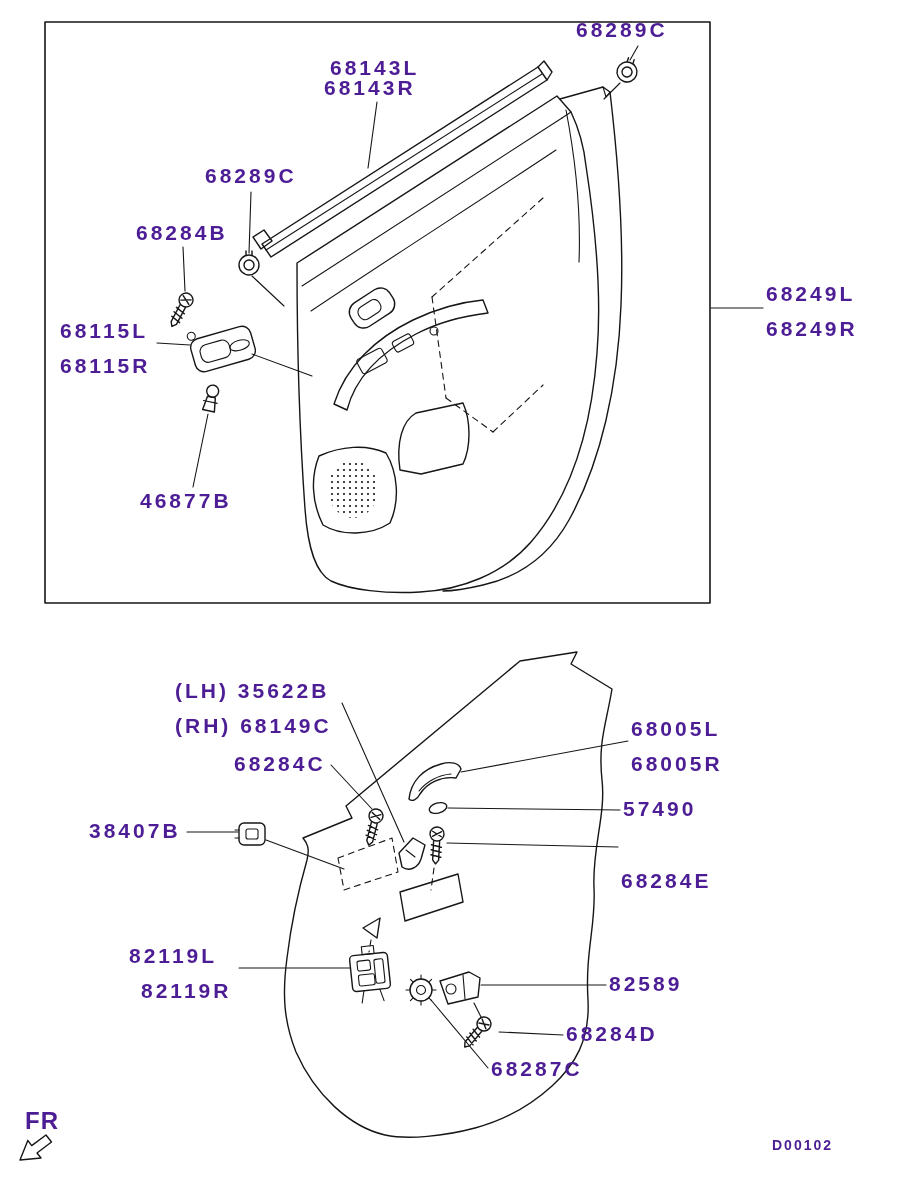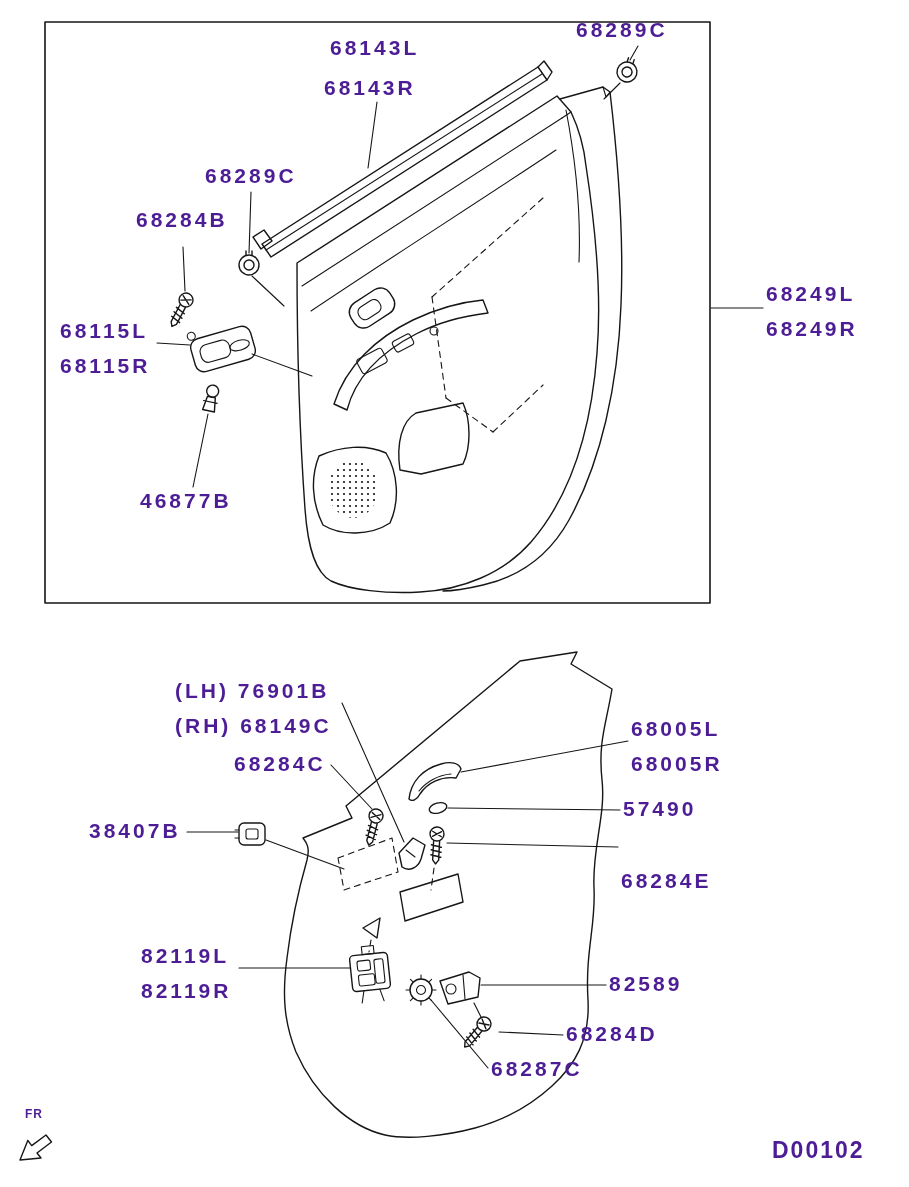--- a/index.html
+++ b/index.html
@@ -25,22 +25,22 @@
   .art .thin { stroke-width: 1.1; }
   .lbl {
     position: absolute;
     font-size: 21px;
     letter-spacing: 3px;
     color: #4c1d95;
     white-space: nowrap;
     line-height: 1.1;
     font-weight: bold;
   }
-  .lbl-code { font-size: 23px; letter-spacing: 2px; }
-  .lbl-fr { font-size: 12px; letter-spacing: 1px; }
+  .lbl-code { font-size: 14px; letter-spacing: 2px; }
+  .lbl-fr { font-size: 24px; letter-spacing: 1px; }
 </style>
 </head>
 <body>
 
 <div class="stage">
 
   <svg class="art" width="909" height="1187" viewBox="0 0 909 1187">
     <defs>
       <g id="grommet-shape">
         <circle r="10"></circle>
@@ -206,39 +206,39 @@
       <path class="thin" d="M488,1068 L431,1000"></path>
       <path class="thin" d="M474,1003 L481,1017"></path>
     </g>
 
     <g>
       <path d="M20,1160 L41,1158 L37,1153 L51.5,1142 L46,1135 L31.7,1145.6 L27.8,1140.4 Z"></path>
     </g>
   </svg>
 
   <div class="lbl" style="left:576px; top:18px">68289C</div>
-  <div class="lbl" style="left:330px; top:36px">68143L</div>
+  <div class="lbl" style="left:330px; top:56px">68143L</div>
   <div class="lbl" style="left:324px; top:76px">68143R</div>
   <div class="lbl" style="left:205px; top:164px">68289C</div>
-  <div class="lbl" style="left:136px; top:208px">68284B</div>
+  <div class="lbl" style="left:136px; top:221px">68284B</div>
   <div class="lbl" style="left:60px;  top:319px">68115L</div>
   <div class="lbl" style="left:60px;  top:354px">68115R</div>
   <div class="lbl" style="left:140px; top:489px">46877B</div>
   <div class="lbl" style="left:766px; top:282px">68249L</div>
   <div class="lbl" style="left:766px; top:317px">68249R</div>
 
-  <div class="lbl" style="left:175px; top:679px">(LH) 76901B</div>
+  <div class="lbl" style="left:175px; top:679px">(LH) 35622B</div>
   <div class="lbl" style="left:175px; top:714px">(RH) 68149C</div>
   <div class="lbl" style="left:234px; top:752px">68284C</div>
   <div class="lbl" style="left:631px; top:717px">68005L</div>
   <div class="lbl" style="left:631px; top:752px">68005R</div>
   <div class="lbl" style="left:623px; top:797px">57490</div>
   <div class="lbl" style="left:621px; top:869px">68284E</div>
   <div class="lbl" style="left:89px;  top:819px">38407B</div>
-  <div class="lbl" style="left:141px; top:944px">82119L</div>
+  <div class="lbl" style="left:129px; top:944px">82119L</div>
   <div class="lbl" style="left:141px; top:979px">82119R</div>
   <div class="lbl" style="left:609px; top:972px">82589</div>
   <div class="lbl" style="left:566px; top:1022px">68284D</div>
   <div class="lbl" style="left:491px; top:1057px">68287C</div>
 
   <div class="lbl lbl-fr" style="left:25px;  top:1108px">FR</div>
   <div class="lbl lbl-code" style="left:772px; top:1138px">D00102</div>
 
 </div>
 

